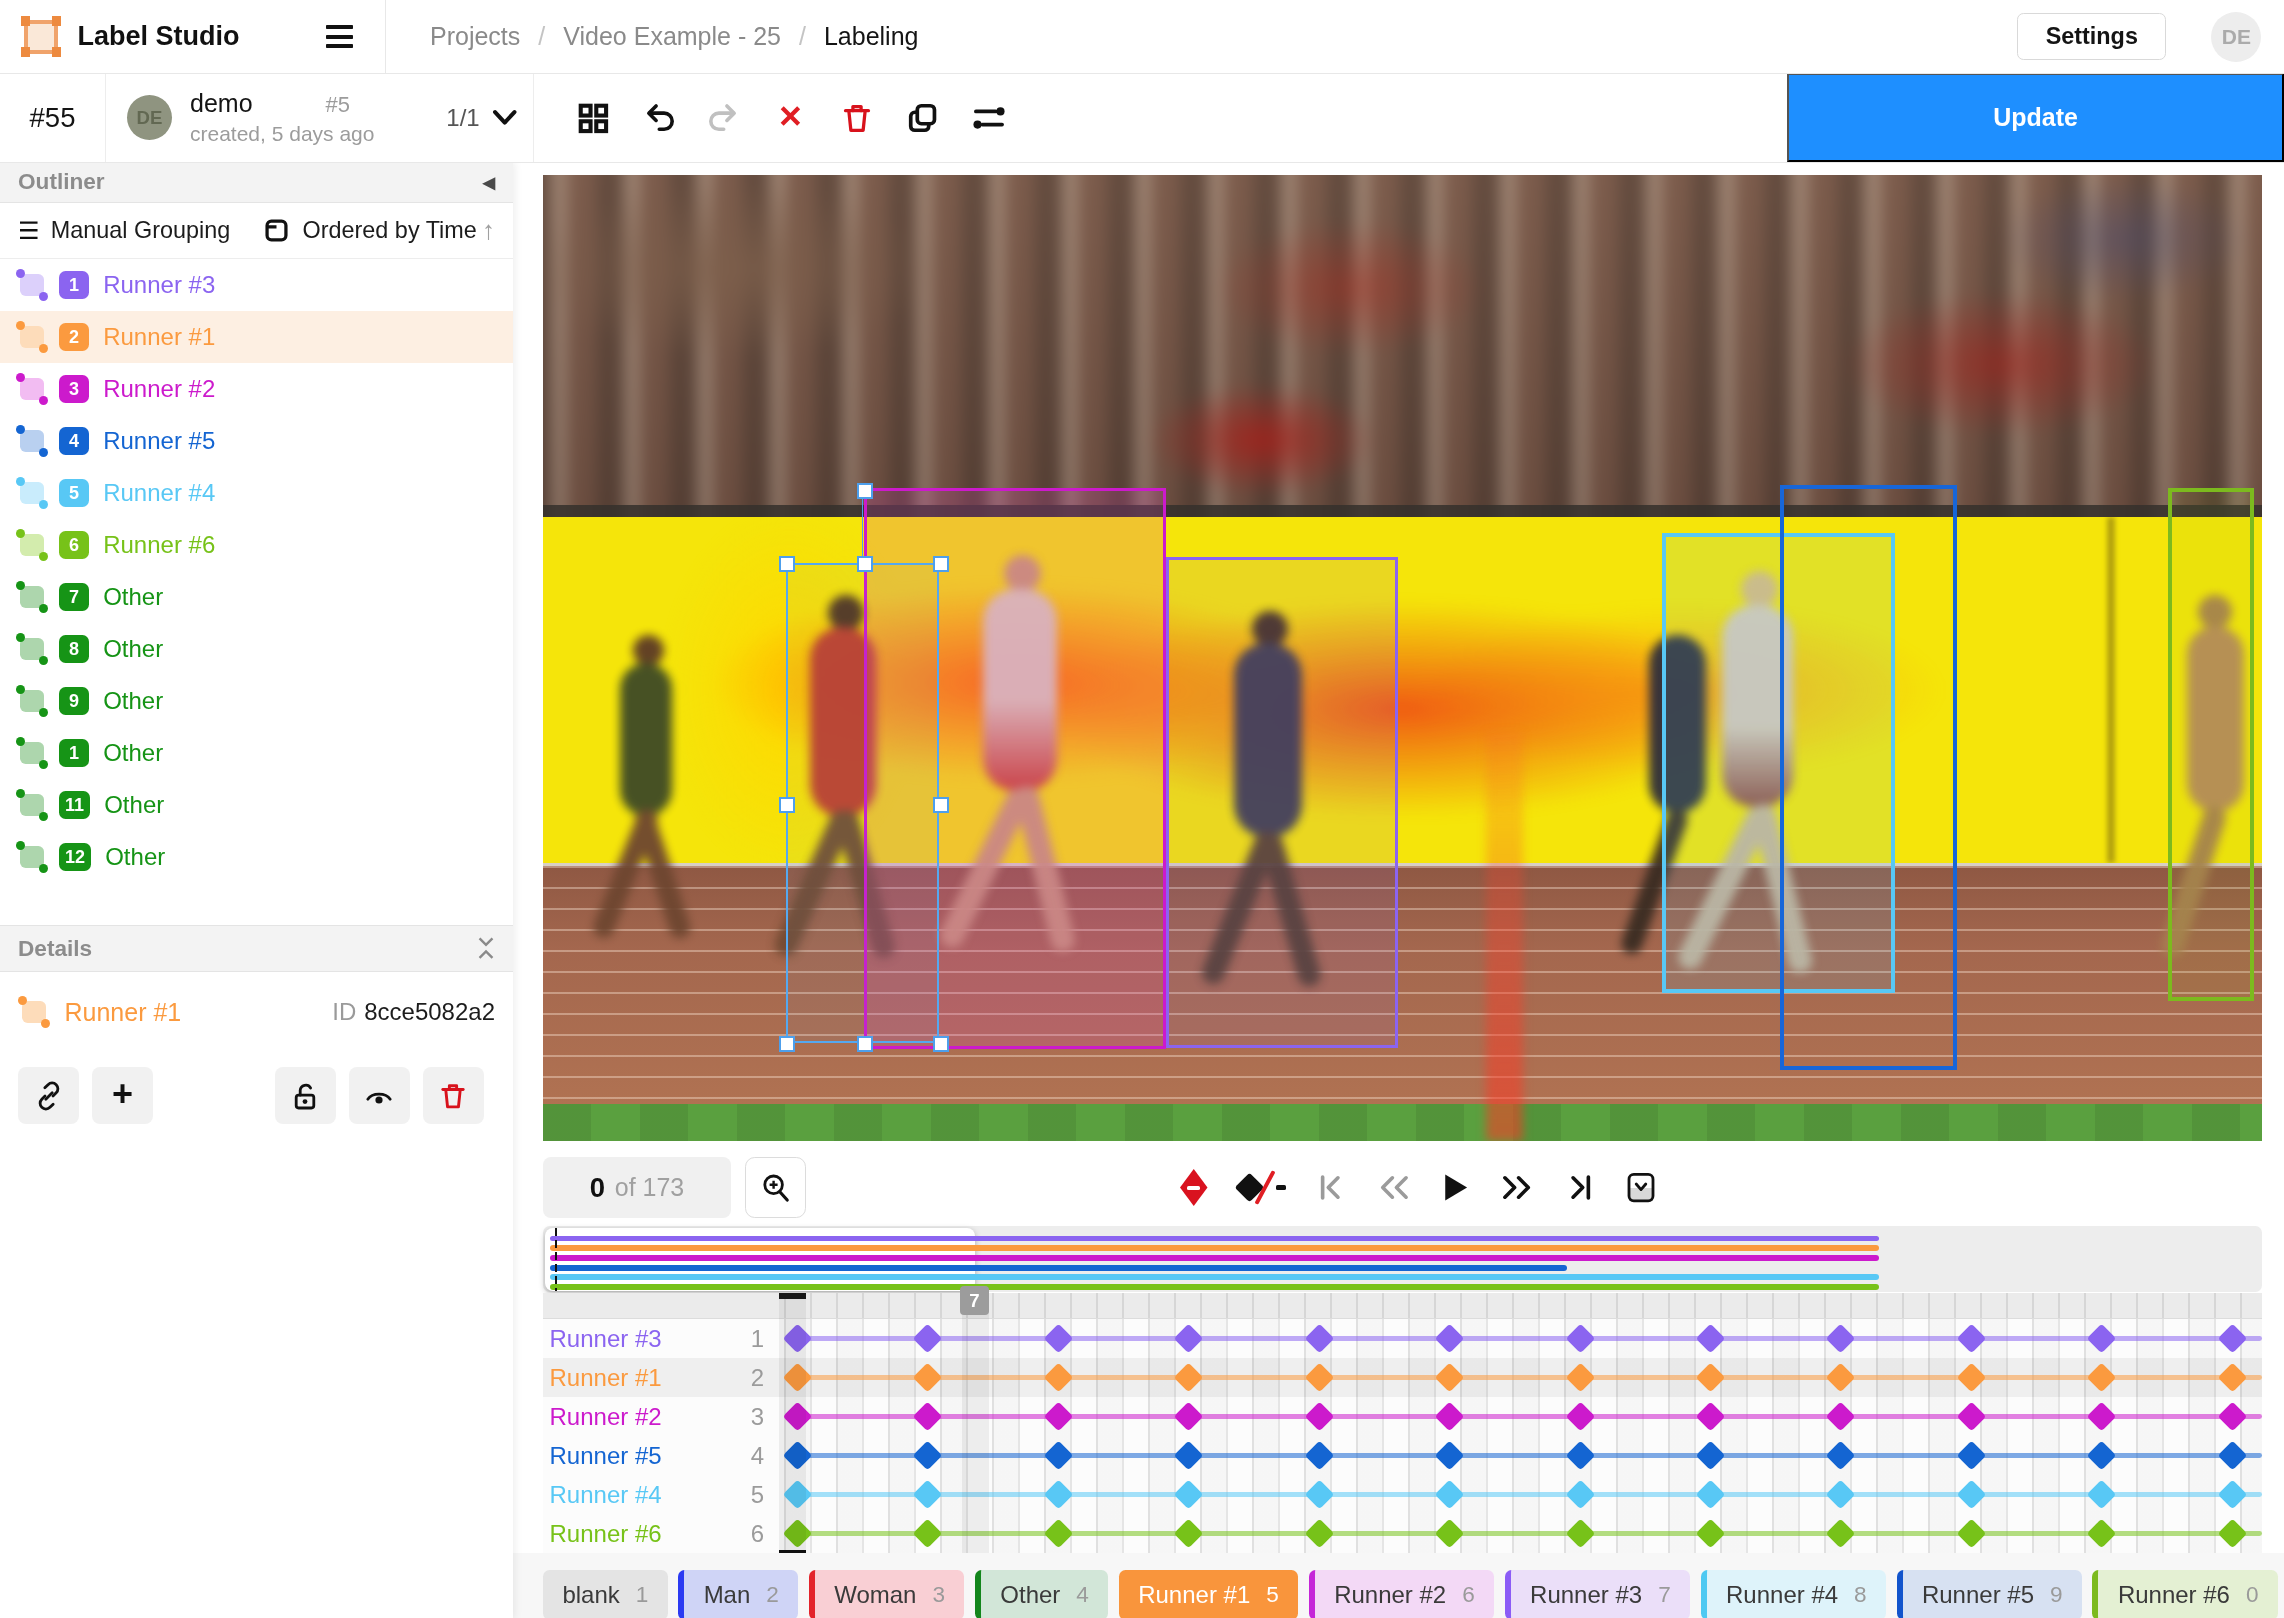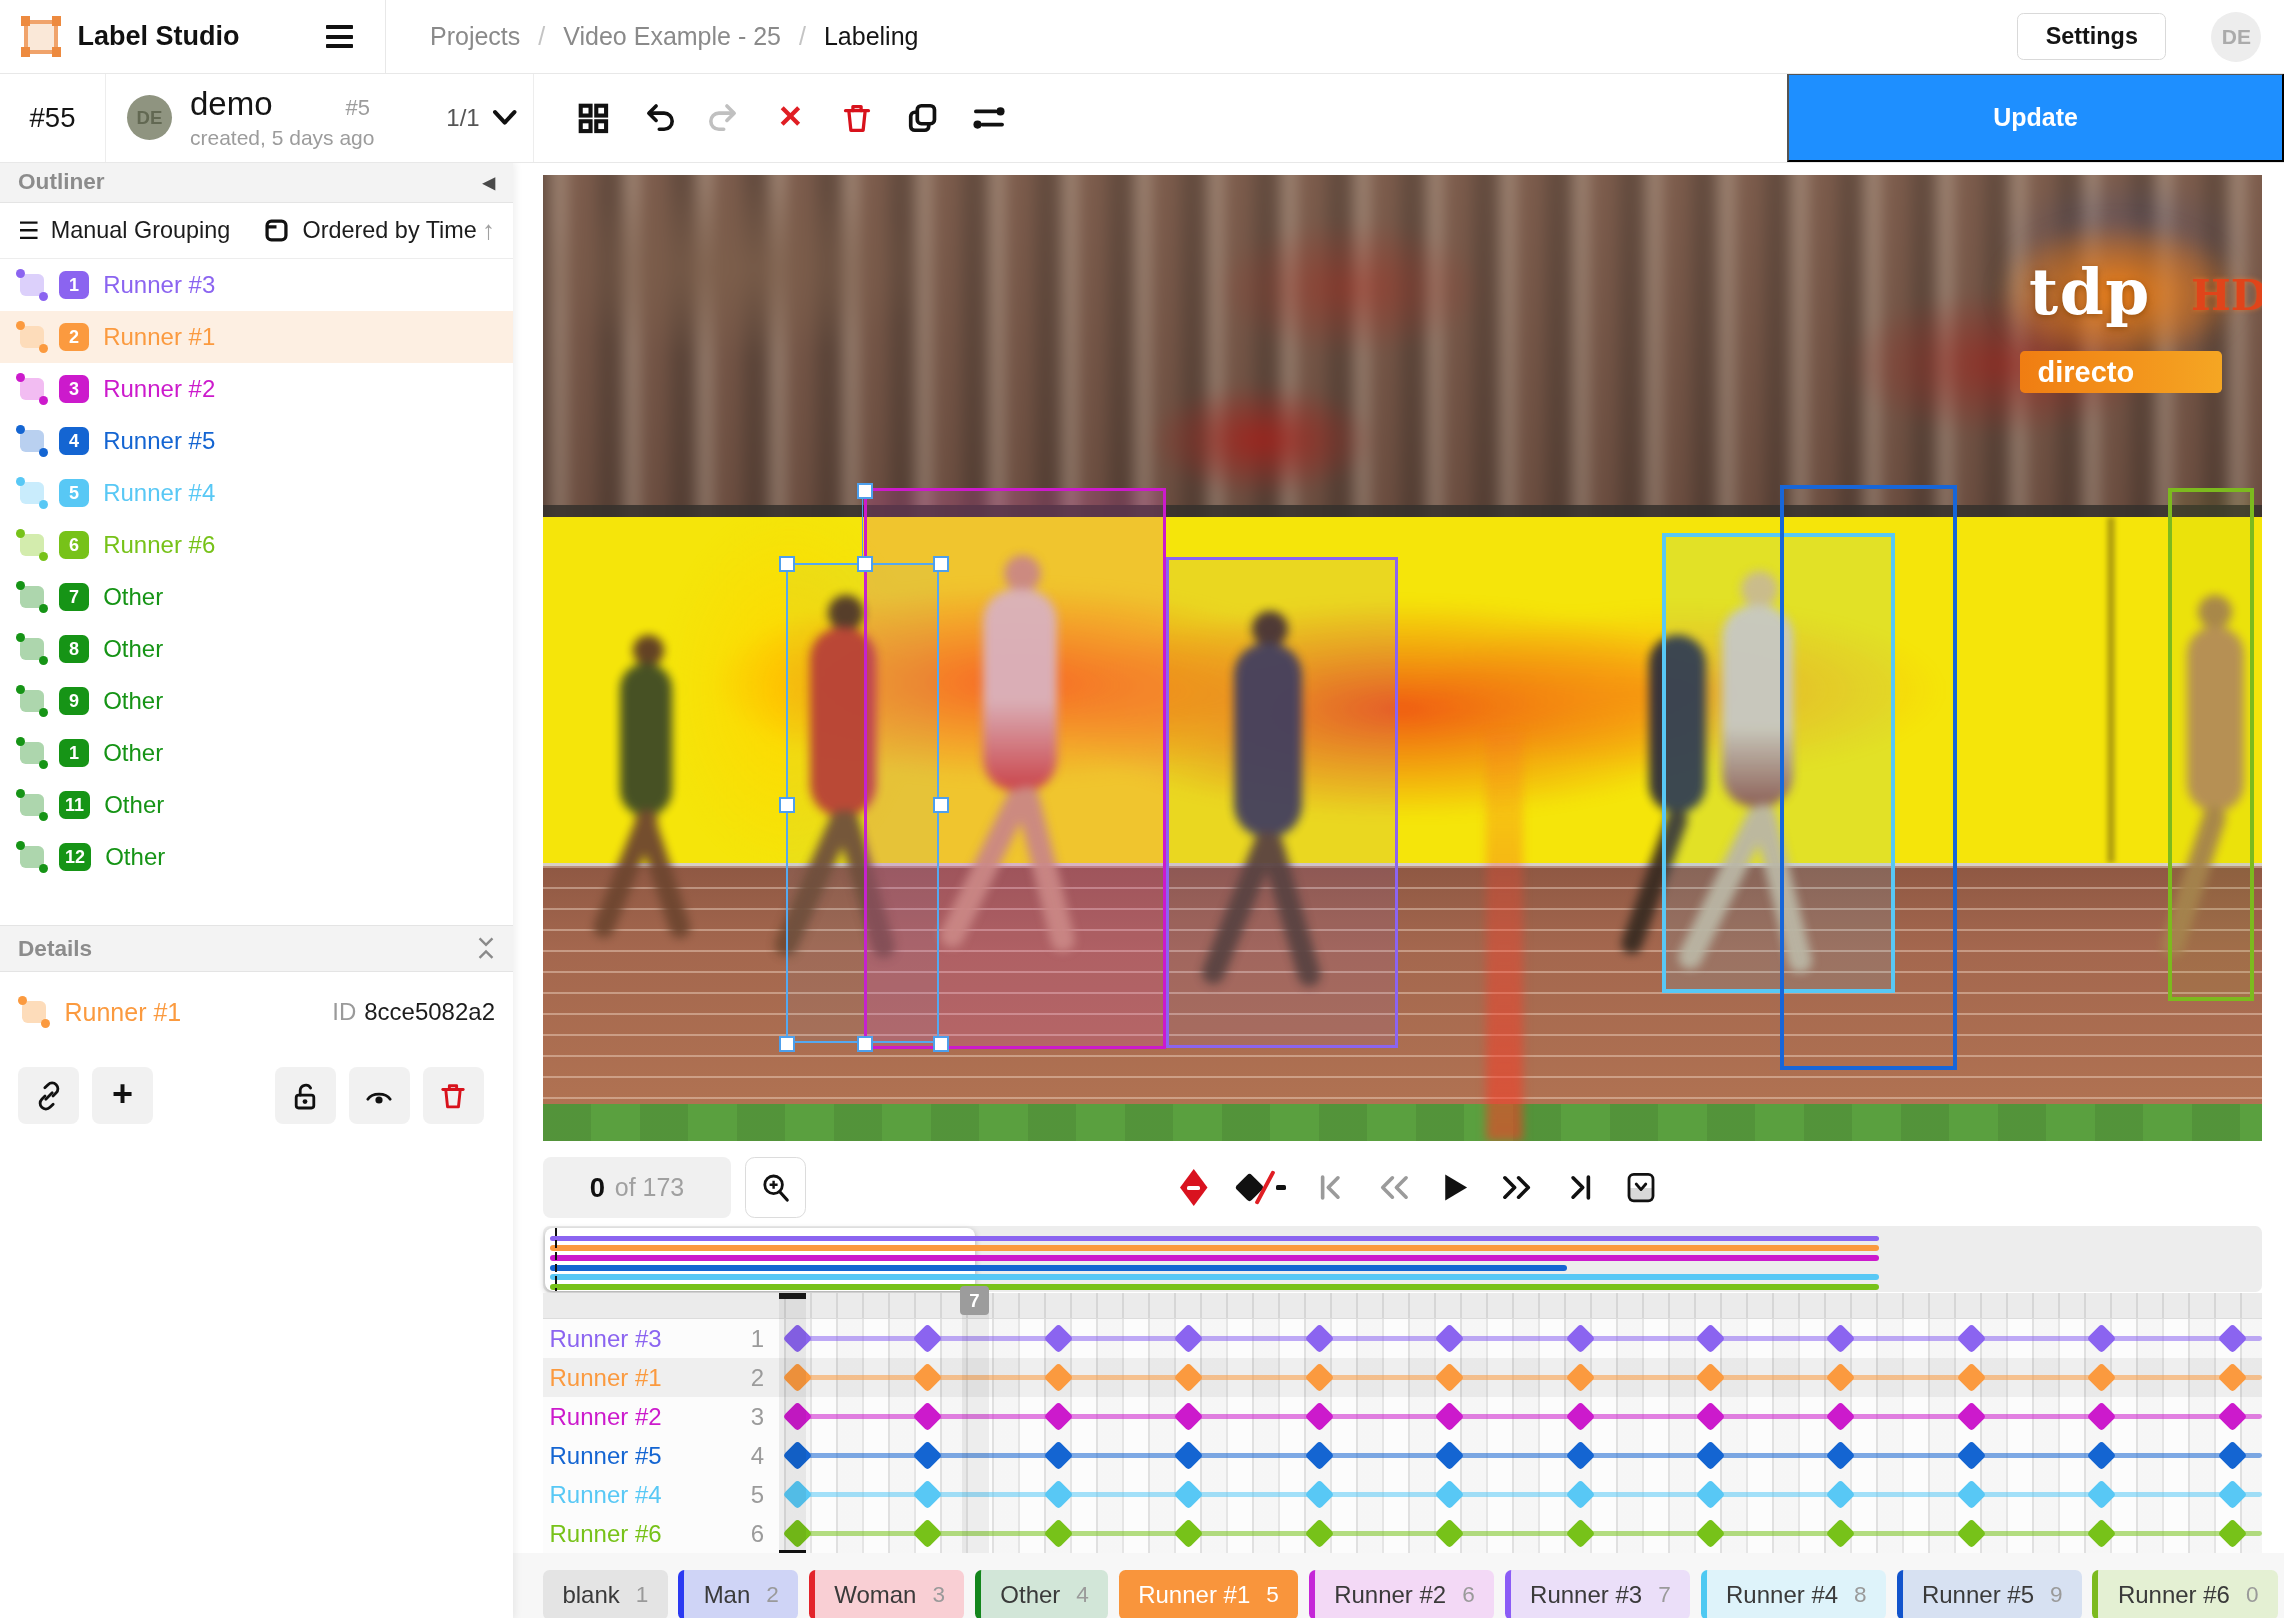--- a/index.html
+++ b/index.html
@@ -34,21 +34,21 @@
   .taskbar{position:absolute;left:0;top:73px;width:2284px;height:89px;background:#fff;
            border-bottom:1.6px solid #E8E8E8;display:flex;align-items:center;z-index:19;}
   .task-id-cell{width:105px;height:100%;display:flex;align-items:center;justify-content:center;
                 font-size:27.5px;color:#141414;border-right:1.6px solid #EDEDED;}
   .annot-cell{width:428px;height:100%;display:flex;align-items:center;border-right:1.6px solid #EDEDED;
               padding-left:21px;box-sizing:border-box;}
   .avatar-task{width:45px;height:45px;border-radius:50%;background:#8F9480;display:flex;align-items:center;
                justify-content:center;font-size:18.6px;font-weight:bold;color:#626852;flex:none;}
   .annot-info{margin-left:18px;display:flex;flex-direction:column;gap:3.2px;}
   .annot-line1{display:flex;align-items:baseline;gap:73px;}
-  .annot-name{font-size:33px;color:#141414;}
+  .annot-name{font-size:25px;color:#141414;}
   .annot-num{font-size:22px;color:#9c9c9c;}
   .annot-created{font-size:21px;color:#9c9c9c;}
   .pager{margin-left:auto;margin-right:14.5px;display:flex;align-items:center;gap:11.3px;}
   .pager-text{font-size:24px;color:#555;}
   .toolbar{display:flex;align-items:center;gap:29px;padding-left:40px;}
   .tool-btn{width:37px;height:37px;display:flex;align-items:center;justify-content:center;cursor:pointer;}
   .close-x{font-size:39px;font-weight:bold;color:#E01E24;line-height:1;margin-top:-4.8px;}
   .update-btn{position:absolute;right:0;top:0;width:497px;height:89px;background:#1E8FFF;color:#fff;
               font-size:25px;font-weight:bold;display:flex;align-items:center;justify-content:center;cursor:pointer;}
 
@@ -562,26 +562,20 @@
       <div class="torso" style="left:0;top:34px;width:71px;height:202px;background:linear-gradient(180deg,#D6C9BE 60%,#8E4A44);"></div>
       <div class="leg" style="left:-9.7px;top:228px;width:24px;height:178px;background:#C8B59A;transform:rotate(26deg);"></div>
       <div class="leg" style="left:48px;top:231px;width:24px;height:173px;background:#C8B59A;transform:rotate(-14deg);"></div>
     </div>
     <div class="figure" style="left:1644px;top:420px;">
       <div class="head" style="left:11.3px;top:0;width:34px;height:34px;background:#A97F52;"></div>
       <div class="torso" style="left:0;top:31px;width:57px;height:186px;background:#B8895E;"></div>
       <div class="leg" style="left:-4.8px;top:208px;width:22.6px;height:157px;background:#A97F52;transform:rotate(18deg);"></div>
     </div>
 
-    <div class="tv-logo">
-      <div class="tv-glow"></div>
-      <span class="tv-name">tdp</span>
-      <span class="tv-hd">HD</span>
-      <div class="tv-live">directo</div>
-    </div>
 
     <div id="video-boxes">
         <div class="vbox" style="left: 321px; top: 313px; width: 302px; height: 561px; border: 3.2px solid rgb(204, 26, 204); background: rgba(220, 70, 190, 0.2);"></div>
         <div class="vbox" style="left: 623px; top: 382px; width: 232px; height: 491px; border: 3.2px solid rgb(139, 100, 240); background: rgba(139, 100, 240, 0.1);"></div>
         <div class="vbox" style="left: 1119px; top: 358px; width: 233px; height: 460px; border: 4px solid rgb(88, 200, 245); background: rgba(88, 200, 245, 0.12);"></div>
         <div class="vbox" style="left: 1237px; top: 310px; width: 177px; height: 585px; border: 4.8px solid rgb(23, 102, 217); background: rgba(0, 0, 0, 0);"></div>
         <div class="vbox" style="left: 1625px; top: 313px; width: 86px; height: 513px; border: 4px solid rgb(124, 186, 30); background: rgba(124, 186, 30, 0.08);"></div>
         <div class="vbox" style="left: 243px; top: 388px; width: 153px; height: 480px; border: 2.4px solid rgb(85, 168, 240); background: rgba(85, 168, 240, 0.06);">
           <div class="rot-stem"></div>
           <div class="handle" style="left: -9px; top: -9px;"></div>

